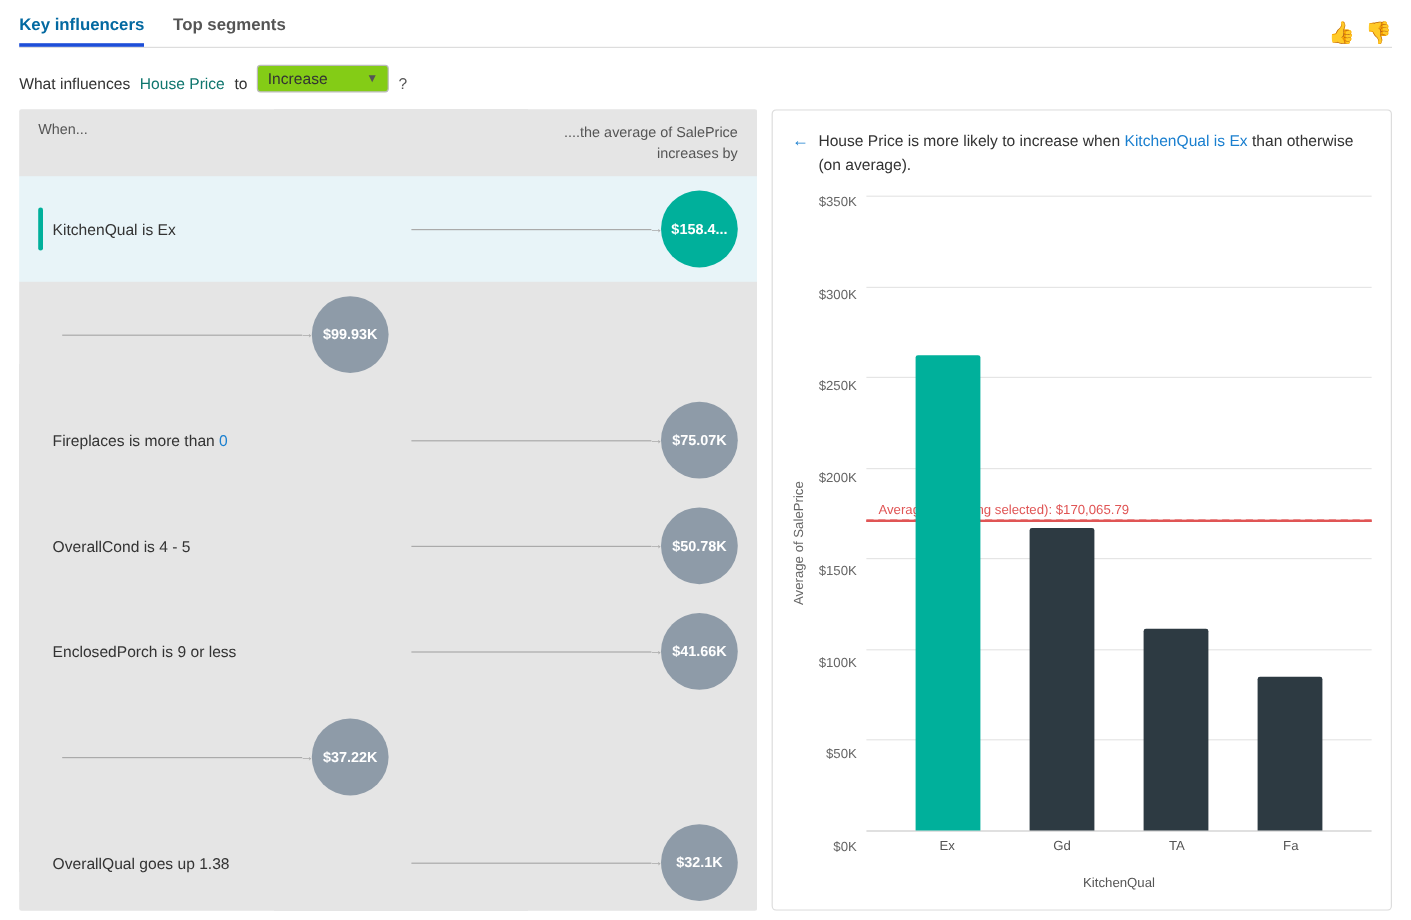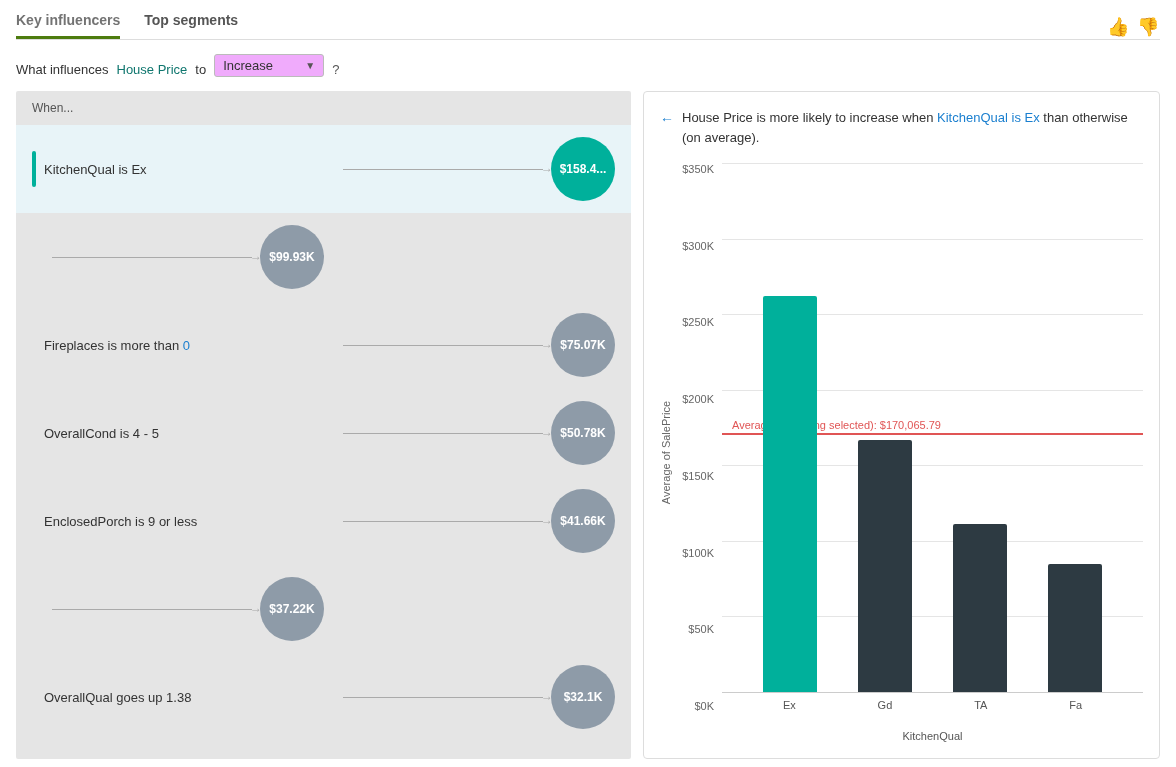--- a/index.html
+++ b/index.html
@@ -32,22 +32,22 @@
     }
     .tab {
       font-size: 14px;
       font-weight: 600;
       color: #555;
       padding-bottom: 8px;
       cursor: pointer;
       border-bottom: 3px solid transparent;
     }
     .tab.active {
-      color: #737373;
-      border-bottom: 3px solid #4d7c0f;
+      color: #0369a1;
+      border-bottom: 3px solid #1d4ed8;
     }
     .header-icons {
       position: absolute;
       right: 0;
       top: 4px;
       display: flex;
       gap: 8px;
     }
     .header-icon-btn {
       font-size: 18px;
@@ -66,21 +66,21 @@
       color: #333;
     }
     .question-label { color: #333; }
     .dropdown-select {
       display: flex;
       align-items: center;
       border: 1px solid #bbb;
       border-radius: 3px;
       padding: 3px 8px;
       font-size: 13px;
-      background: #f0abfc;
+      background: #84cc16;
       cursor: pointer;
       min-width: 110px;
       justify-content: space-between;
       gap: 4px;
     }
     .dropdown-arrow { font-size: 10px; color: #555; }
     .question-mark {
       color: #555;
       font-size: 13px;
       cursor: pointer;
@@ -321,20 +321,24 @@
       <span class="dropdown-arrow">▼</span>
     </div>
     <span class="question-mark">?</span>
   </div>
 
   <div class="main-content">
 
     <div class="left-panel">
       <div class="panel-header-row">
         <span>When...</span>
+        <span style="text-align:right;line-height:1.5">
+          <span>....the average of SalePrice</span><br>
+          <span>increases by</span>
+        </span>
       </div>
 
       <div class="influencer-item selected">
         <div class="influencer-bar-indicator"></div>
         <span class="influencer-label">KitchenQual is Ex</span>
         <div class="influencer-line"></div>
         <div class="influencer-bubble bubble-teal">$158.4...</div>
       </div>
 
       <div class="influencer-item" style="padding-left:28px">

